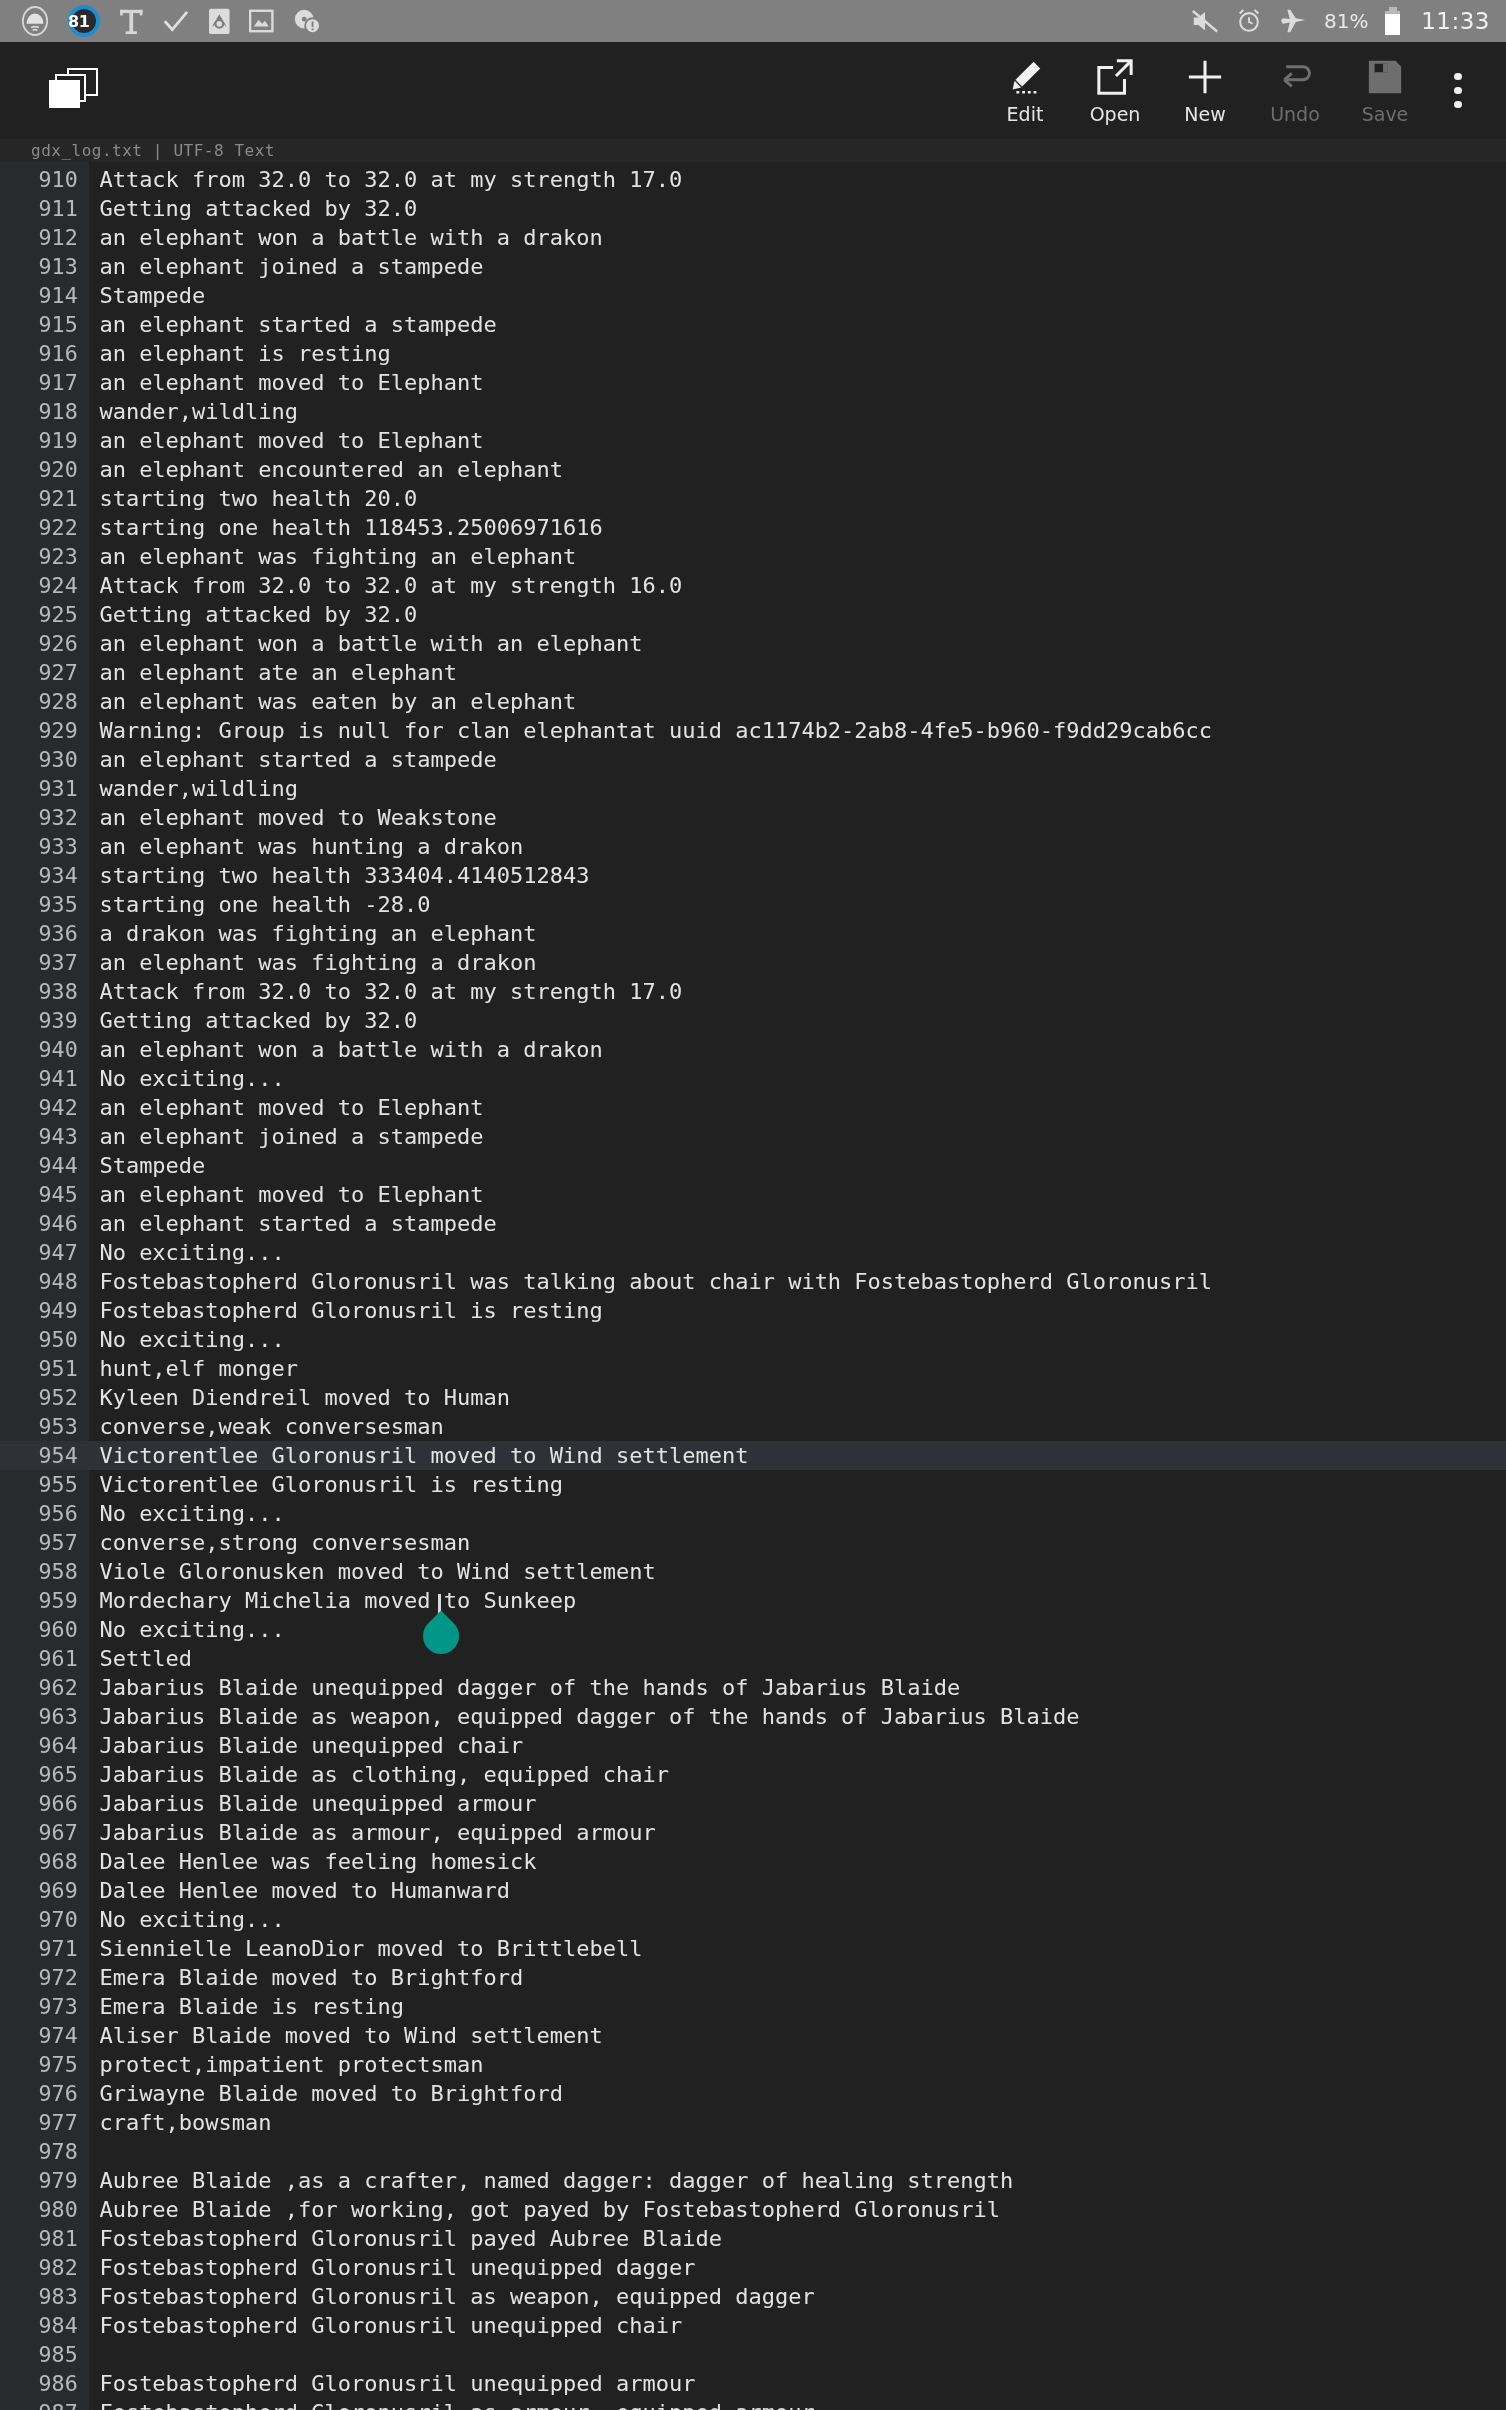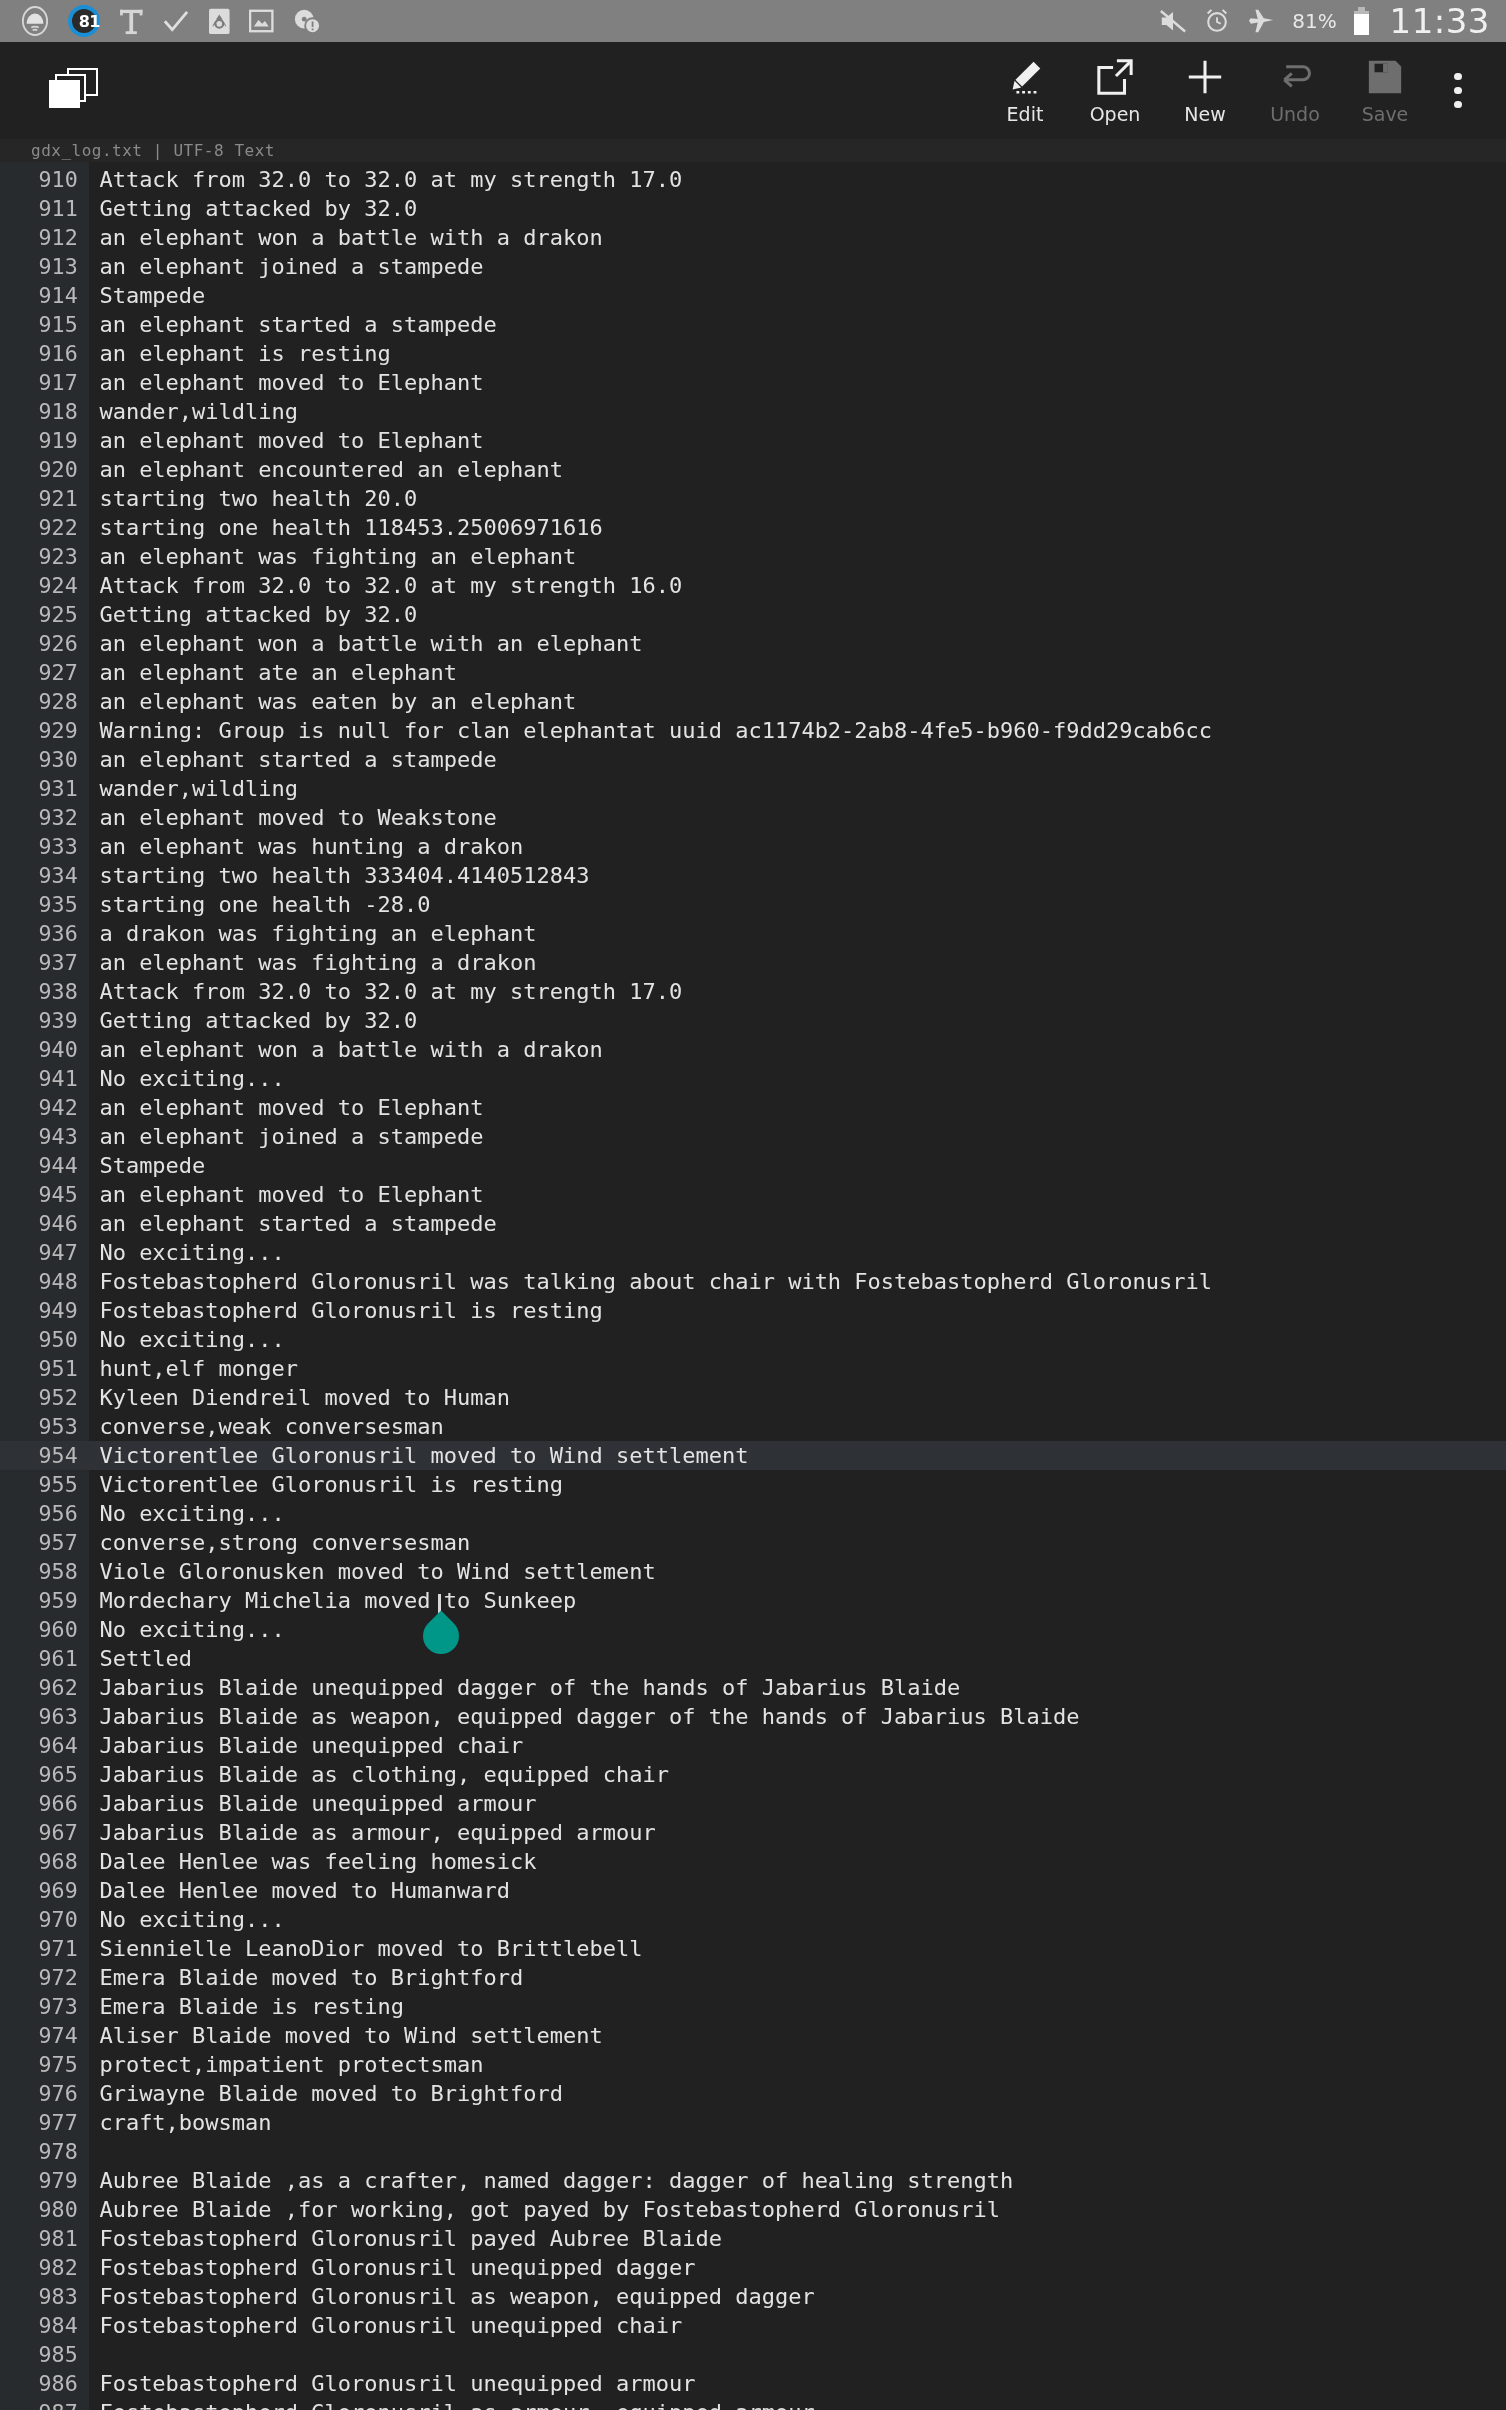--- a/index.html
+++ b/index.html
@@ -33,21 +33,21 @@
     display: inline-flex;
     align-items: center;
     justify-content: center;
     height: 32px;
   }
   .sicon svg { display: block; }
 
   .batt-badge {
     position: relative;
     width: 32px; height: 32px;
-    display: inline-flex; align-items: center; justify-content: flex-end;
+    display: inline-flex; align-items: center; justify-content: flex-start;
   }
   .batt-badge .ring {
     position: absolute; inset: 0;
     border-radius: 50%;
     background: #1b8fd6;
   }
   .batt-badge .inner {
     position: absolute; inset: 3.8px;
     border-radius: 50%;
     background: #2a2a2a;
@@ -79,21 +79,21 @@
   .batt-shape .body {
     position: absolute; top: 3.8px; left: 0;
     width: 15px; height: 24.5px; background: #b8b8b8;
   }
   .batt-shape .fill {
     position: absolute; bottom: 0; left: 0;
     width: 15px; height: 21px; background: #ffffff;
   }
   .clock {
     color: #f0f0f0;
-    font-size: 34px;
+    font-size: 23px;
     font-family: "DejaVu Sans", sans-serif;
     letter-spacing: 0.5px;
     margin-left: 3.8px;
   }
 
   
   .toolbar {
     height: 97px;
     width: 100%;
     background: #212121;

